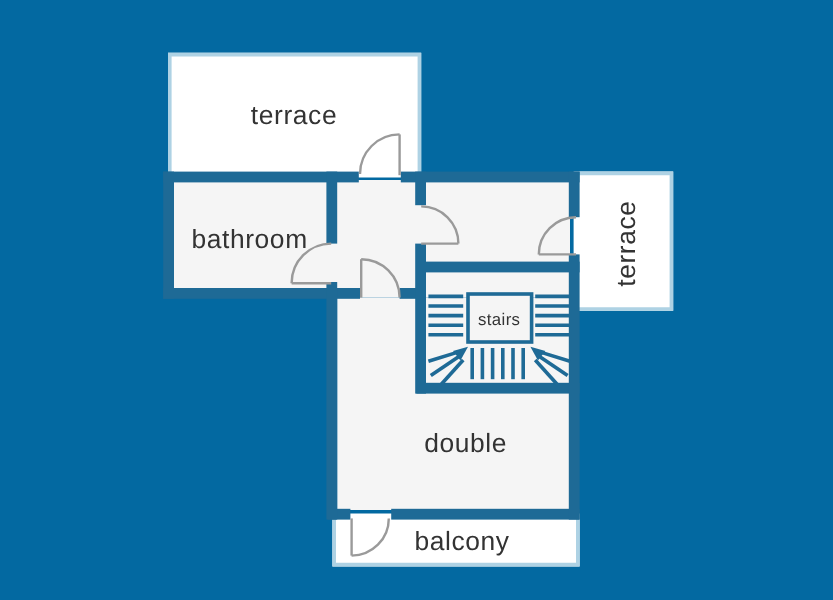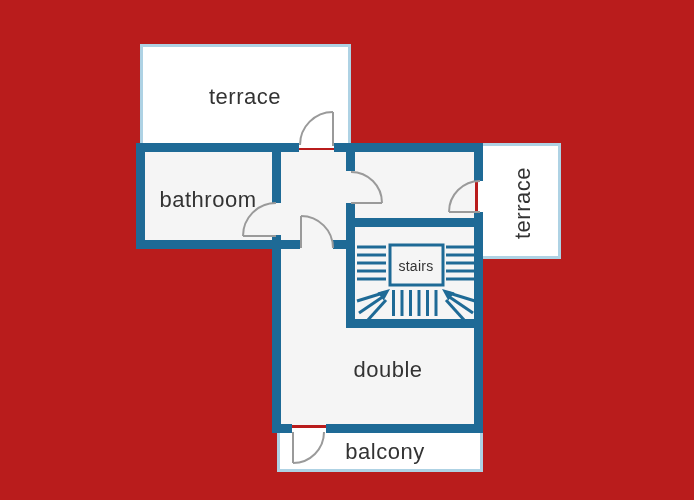--- a/index.html
+++ b/index.html
@@ -5,21 +5,21 @@
   html, body {
     margin: 0;
     padding: 0;
     background: #ffffff;
     font-family: "Liberation Sans", sans-serif;
   }
   .stage {
     position: relative;
     width: 694px;
     height: 500px;
-    background: #b91c1c;
+    background: #0369a1;
     overflow: hidden;
   }
   svg { display: block; }
   .room-label {
     font-family: "Liberation Sans", "DejaVu Sans", sans-serif;
     font-size: 22px;
     fill: #333333;
     letter-spacing: 0.5px;
   }
   .small-label {

